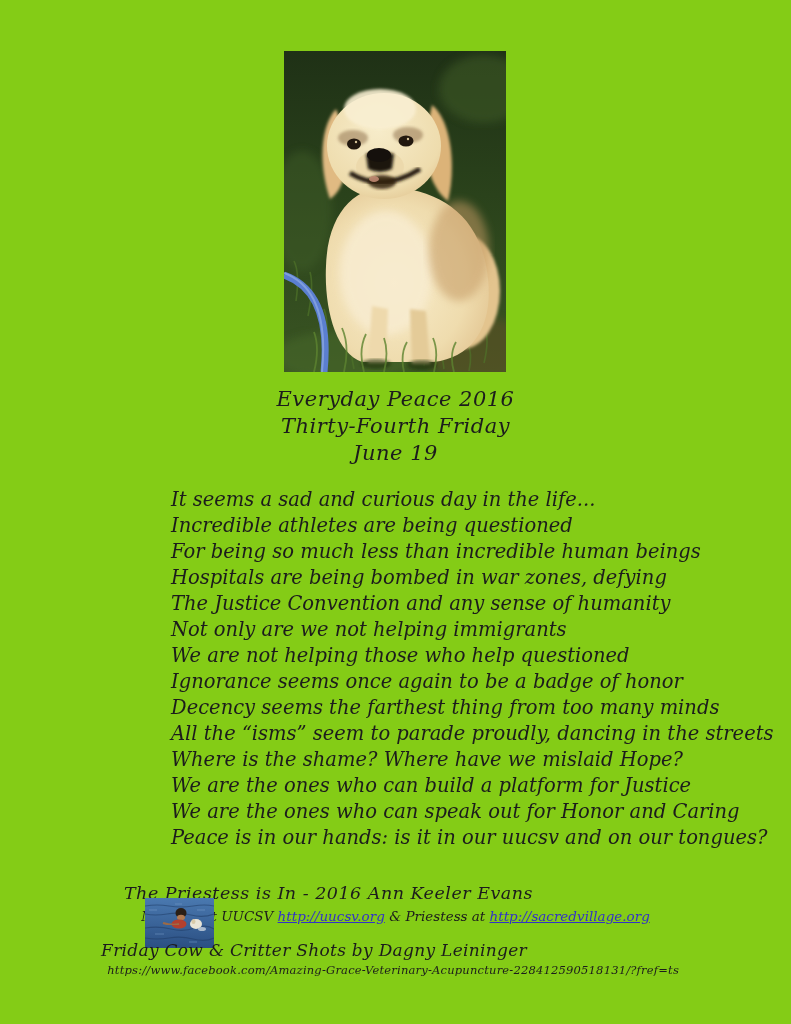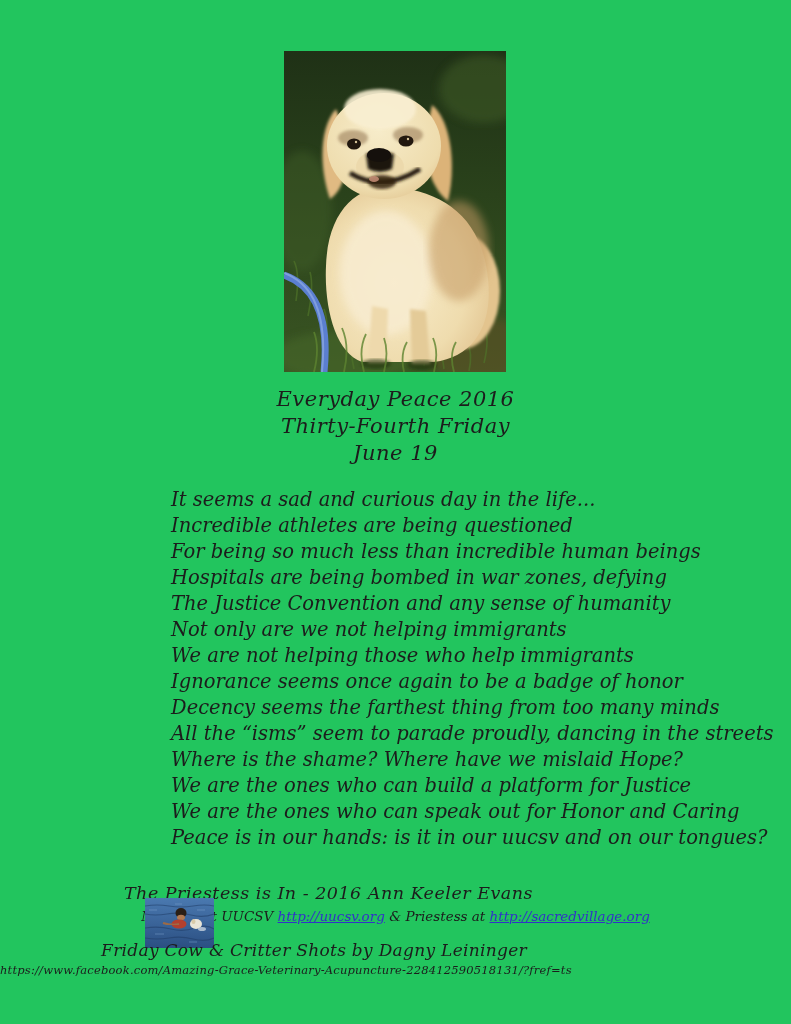--- a/index.html
+++ b/index.html
@@ -1,19 +1,19 @@
 <!DOCTYPE html>
 <html><head>
 <meta charset="utf-8">
 <style>
   html,body{margin:0;padding:0;background:#ffffff;}
   .page{
     position:relative;
     width:791px;height:1024px;
-    background:#22c55e;
+    background:#84cc16;
     overflow:hidden;
     font-family:"DejaVu Serif", serif;
     color:#1c1c1c;
   }
   .chancery{font-family:"DejaVu Serif", serif;font-style:italic;}
   .photo-wrap{
     position:absolute;left:284px;top:51px;width:222px;height:321px;
   }
   .photo-wrap svg{display:block;width:100%;height:100%;}
   .title-block{
@@ -36,21 +36,21 @@
   .footer-minister a{color:#3232c8;text-decoration:underline;cursor:pointer;margin-top:40px;}
   .swim-wrap{
     position:absolute;left:145px;top:898px;width:69px;height:50px;
   }
   .swim-wrap svg{display:block;width:100%;height:100%;}
   .credit-line{
     position:absolute;top:940px;left:0;width:628px;text-align:center;
     font-size:17px;letter-spacing:0.3px;
   }
   .credit-url{
-    position:absolute;top:963px;left:0;width:663px;text-align:left;
+    position:absolute;top:963px;left:16px;width:663px;text-align:right;
     font-size:11.5px;letter-spacing:0.2px;
   }
 </style>
 </head>
 <body>
 
 <div class="page">
 
   <div class="photo-wrap">
     <svg viewBox="0 0 222 321" preserveAspectRatio="none">
@@ -155,21 +155,21 @@
     <div>June 19</div>
   </div>
 
   <div class="poem chancery">
     <div>It seems a sad and curious day in the life...</div>
     <div>Incredible athletes are being questioned</div>
     <div>For being so much less than incredible human beings</div>
     <div>Hospitals are being bombed in war zones, defying</div>
     <div>The Justice Convention and any sense of humanity</div>
     <div>Not only are we not helping immigrants</div>
-    <div>We are not helping those who help immigrants</div>
+    <div>We are not helping those who help questioned</div>
     <div>Ignorance seems once again to be a badge of honor</div>
     <div>Decency seems the farthest thing from too many minds</div>
     <div>All the “isms” seem to parade proudly, dancing in the streets</div>
     <div>Where is the shame? Where have we mislaid Hope?</div>
     <div>We are the ones who can build a platform for Justice</div>
     <div>We are the ones who can speak out for Honor and Caring</div>
     <div>Peace is in our hands: is it in our uucsv and on our tongues?</div>
   </div>
 
   <div class="footer-byline chancery">The Priestess is In - 2016 Ann Keeler Evans</div>

